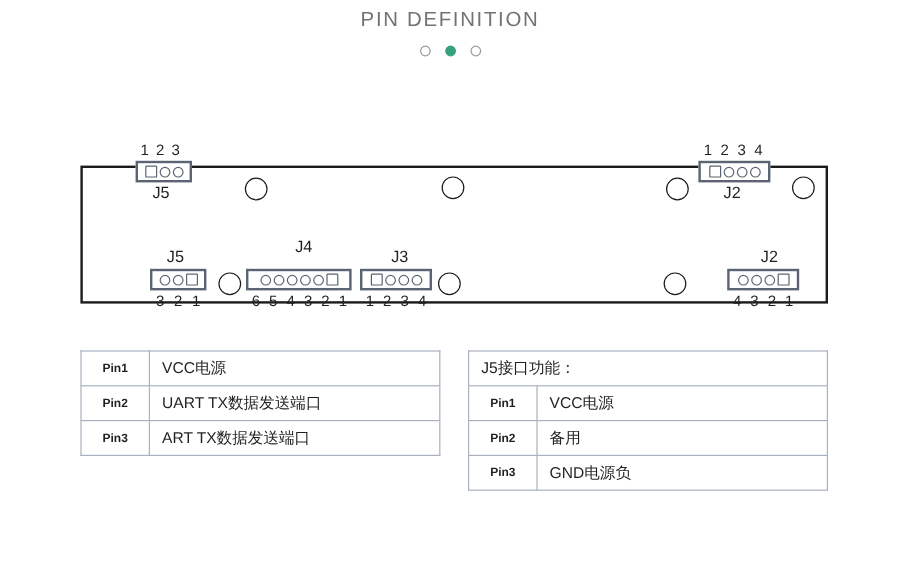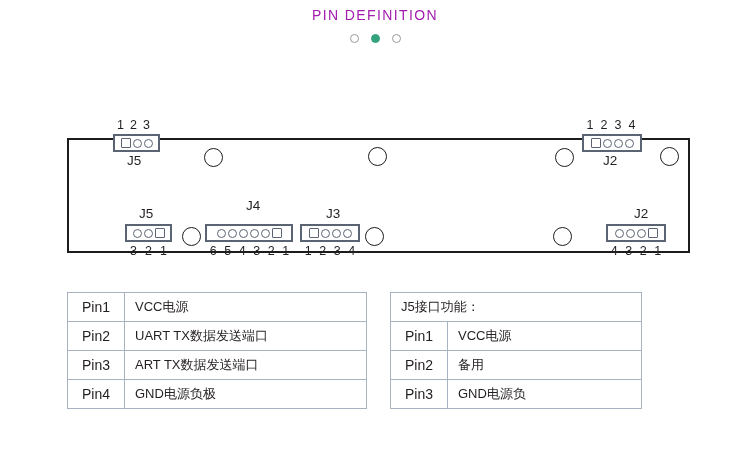--- a/index.html
+++ b/index.html
@@ -28,24 +28,24 @@
     padding-top: 18px;
     font-size: 34px;
     font-weight: 700;
     letter-spacing: 3px;
     line-height: 1.1;
     color: #231f20;
   }
   #title-en {
     margin: 0;
     padding-top: 7px;
-    font-size: 14px;
+    font-size: 17px;
     font-weight: 400;
     letter-spacing: 1.4px;
-    color: #a21caf;
+    color: #737373;
   }
   #dots {
     margin: 0 auto;
     padding-top: 11px;
     display: flex;
     justify-content: center;
     gap: 12px;
   }
   .dot {
     width: 9px;
@@ -152,28 +152,29 @@
     color: #231f20;
     white-space: nowrap;
   }
   .pin-table td.head {
     padding-left: 10px;
     font-size: 13px;
   }
   .pin-table td.pin {
     text-align: center;
     width: 56px;
-    font-size: 14px;
+    font-size: 10px;
+    font-weight: bold;
   }
   .pin-table td.desc {
     padding-left: 10px;
     font-size: 13px;
   }
   #table-j2 { left: 67px; top: 292px; width: 300px; }
-  #table-j5 { left: 390px; top: 292px; width: 252px; }
+  #table-j5 { left: 390px; top: 292px; width: 300px; }
 </style>
 </head>
 <body>
 
 <div id="header">
   <div id="title-en">PIN DEFINITION</div>
   <div id="dots">
     <span class="dot"></span>
     <span class="dot active"></span>
     <span class="dot"></span>
@@ -287,24 +288,20 @@
     <td class="desc">VCC电源</td>
   </tr>
   <tr>
     <td class="pin">Pin2</td>
     <td class="desc">UART TX数据发送端口</td>
   </tr>
   <tr>
     <td class="pin">Pin3</td>
     <td class="desc">ART TX数据发送端口</td>
   </tr>
-  <tr>
-    <td class="pin">Pin4</td>
-    <td class="desc">GND电源负极</td>
-  </tr>
 </tbody>
   </table>
 
 <table id="table-j5" class="pin-table">
   <tbody>
       <tr>
     <td class="head" colspan="2">J5接口功能：</td>
   </tr>
   <tr>
     <td class="pin">Pin1</td>

